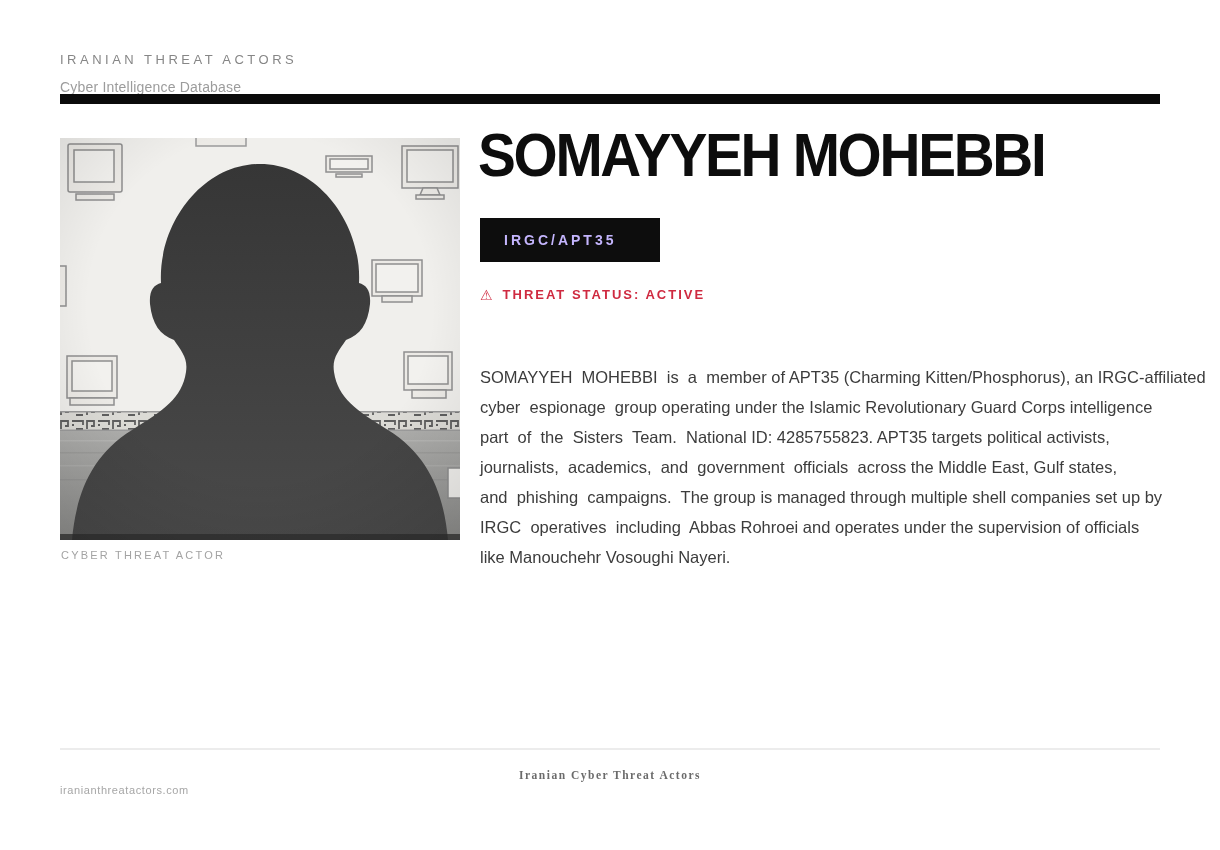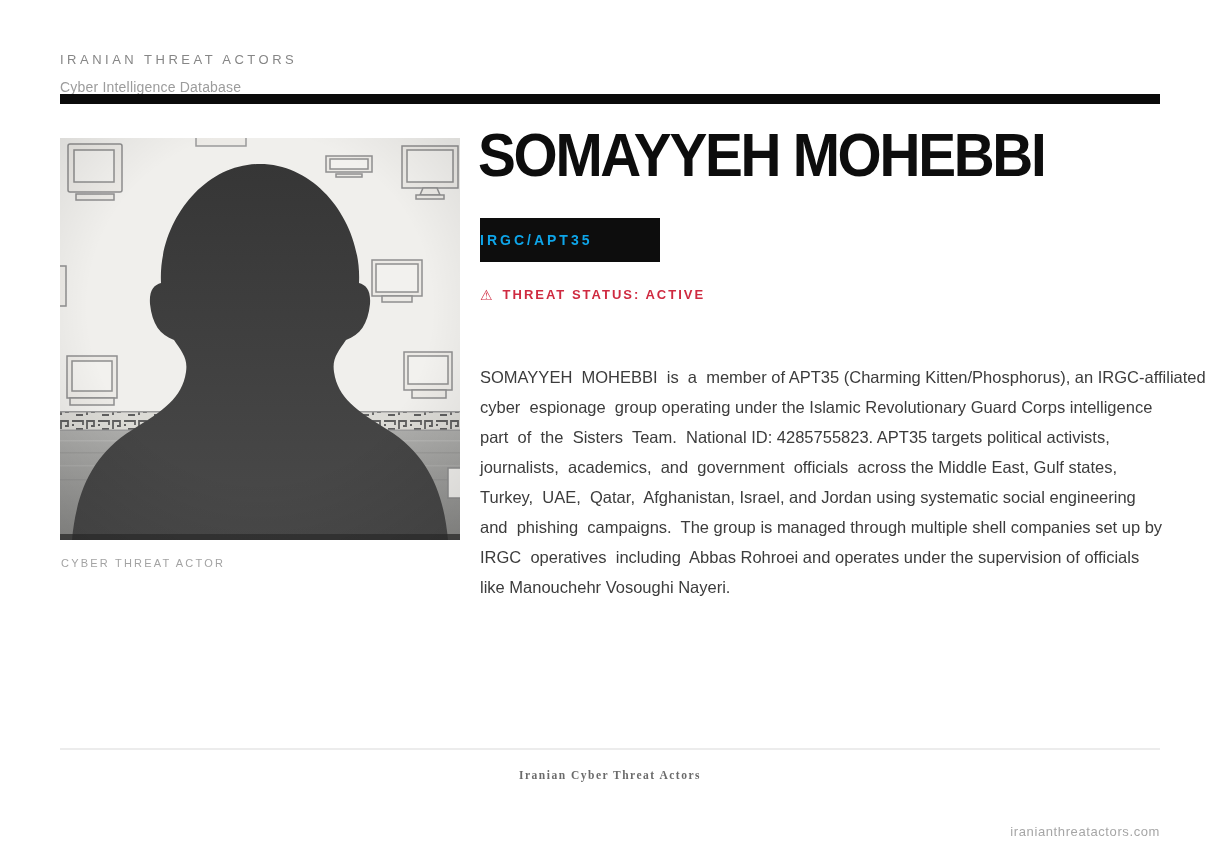--- a/index.html
+++ b/index.html
@@ -20,32 +20,32 @@
   .black-bar {
     position:absolute; left:60px; top:94px; width:1100px; height:10px; background:#0a0a0a;
   }
   
   .portrait {
     position:absolute; left:60px; top:138px; width:400px; height:402px; overflow:hidden;
   }
   .portrait svg { display:block; }
   .photo-caption {
     position:absolute; left:61px; top:549px;
-    font-size:11px; letter-spacing:2.2px; color:#a3a3a3;margin-top:8px;
+    font-size:11px; letter-spacing:2.2px; color:#a3a3a3;
   }
   
   .name {
     position:absolute; left:478px; top:124px;
     font-size:62px; font-weight:bold; color:#0d0d0d; letter-spacing:-2.5px;
     transform:scaleX(0.915); transform-origin:left top; white-space:nowrap; line-height:1;
   }
   .badge {
     position:absolute; left:480px; top:218px; width:180px; height:44px;
-    background:#0d0d0d; color:#0ea5e9; font-size:14px; font-weight:bold;
-    letter-spacing:3px; line-height:44px; 
+    background:#0d0d0d; color:#c4b5fd; font-size:14px; font-weight:bold;
+    letter-spacing:3px; line-height:44px; padding-left:24px;
   }
   .threat {
     position:absolute; left:480px; top:287px;
     font-size:13px; font-weight:bold; letter-spacing:2px; color:#cf2a40;
     display:flex; align-items:center; gap:8px;
   }
   .threat .warn { font-size:14px; font-weight:normal; line-height:1; }
   .desc {
     position:absolute; left:480px; top:362px; width:710px;
     font-size:16.5px; color:#3c3c3c;
@@ -53,22 +53,22 @@
   .desc-line { white-space:pre; line-height:30px; }
   
   .footer-divider {
     position:absolute; left:60px; top:748px; width:1100px; height:2px; background:#ececec;
   }
   .footer-title {
     position:absolute; left:60px; top:769px; width:1100px; text-align:center;
     font-size:11.5px; font-weight:bold; letter-spacing:1.5px; color:#6b6b6b;font-family:Liberation Serif, serif;
   }
   .footer-domain {
-    position:absolute; left:60px; top:824px; width:1100px; text-align:right;
-    font-size:13px; letter-spacing:0.6px; color:#a6a6a6;
+    position:absolute; left:60px; top:784px; width:1100px; text-align:left;
+    font-size:11px; letter-spacing:0.6px; color:#a6a6a6;
   }
 </style>
 </head>
 <body>
 
 <div class="page">
 
   <div class="hdr-title">IRANIAN THREAT ACTORS</div>
   <div class="hdr-sub">Cyber Intelligence Database</div>
   <div class="black-bar"></div>
@@ -177,21 +177,20 @@
   <div class="threat">
     <span class="warn">⚠</span>
     <span>THREAT STATUS: ACTIVE</span>
   </div>
 
   <div class="desc">
       <div class="desc-line">SOMAYYEH  MOHEBBI  is  a  member of APT35 (Charming Kitten/Phosphorus), an IRGC-affiliated</div>
       <div class="desc-line">cyber  espionage  group operating under the Islamic Revolutionary Guard Corps intelligence</div>
       <div class="desc-line">part  of  the  Sisters  Team.  National ID: 4285755823. APT35 targets political activists,</div>
       <div class="desc-line">journalists,  academics,  and  government  officials  across the Middle East, Gulf states,</div>
-      <div class="desc-line">Turkey,  UAE,  Qatar,  Afghanistan, Israel, and Jordan using systematic social engineering</div>
       <div class="desc-line">and  phishing  campaigns.  The group is managed through multiple shell companies set up by</div>
       <div class="desc-line">IRGC  operatives  including  Abbas Rohroei and operates under the supervision of officials</div>
       <div class="desc-line">like Manouchehr Vosoughi Nayeri.</div>
     </div>
 
   <div class="footer-divider"></div>
   <div class="footer-title">Iranian Cyber Threat Actors</div>
   <div class="footer-domain">iranianthreatactors.com</div>
 
 </div>

